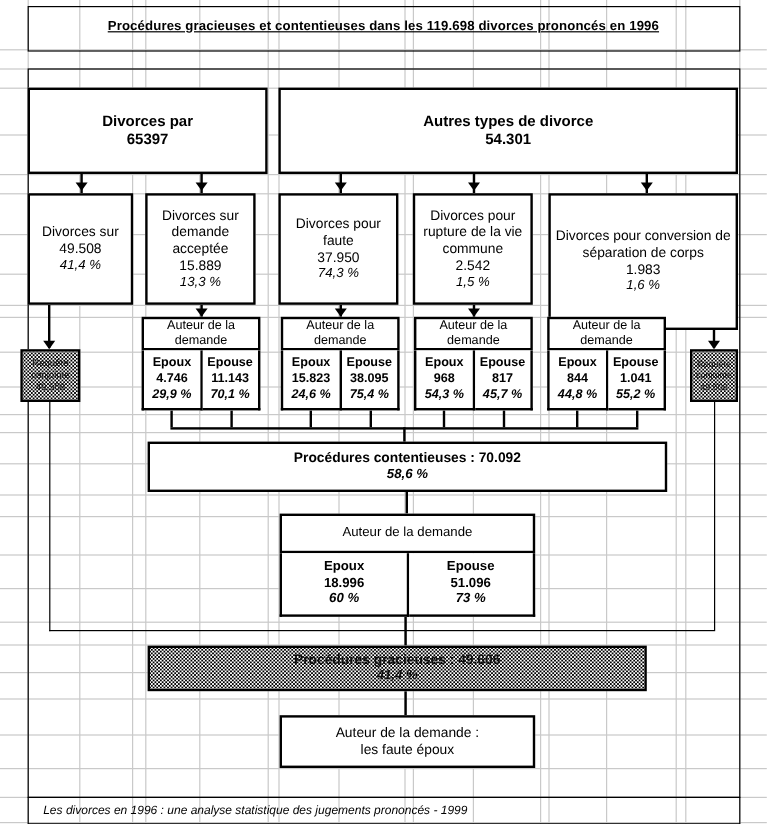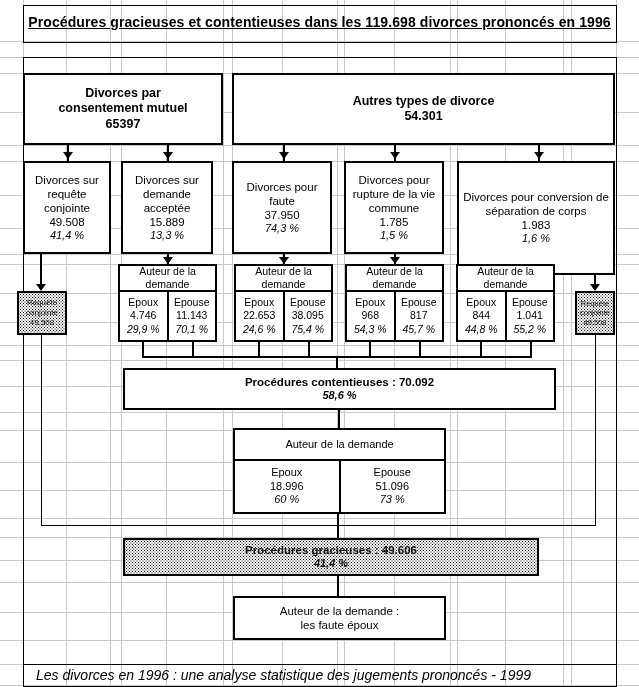--- a/index.html
+++ b/index.html
@@ -19,21 +19,21 @@
 
   
   .frame{position:absolute;border:1px solid #000;background:transparent;z-index:1;}
 
   
   #title-bar{
     position:absolute;left:24px;top:5px;width:591px;height:33px;
     display:flex;align-items:center;justify-content:center;z-index:3;
   }
   #title-text{
-    font-size:14px;font-weight:bold;text-decoration:underline;
+    font-size:11px;font-weight:bold;text-decoration:underline;
     letter-spacing:.1px;white-space:nowrap;
   }
 
   
   .box{
     position:absolute;box-sizing:border-box;
     border:2px solid #000;background:#fff;
     display:flex;flex-direction:column;align-items:center;justify-content:center;
     text-align:center;z-index:4;line-height:1.22;
   }
@@ -43,21 +43,21 @@
   .bold .num{font-weight:bold;font-size:12.5px;}
   .num{font-size:11.5px;}
 
   
   .adbox{position:absolute;z-index:4;box-sizing:border-box;}
   .adhead{
     box-sizing:border-box;border:2px solid #000;background:#fff;
     display:flex;align-items:center;justify-content:center;text-align:center;
     font-size:10.5px;line-height:1.2;
   }
-  .adcols{display:flex;box-sizing:border-box;}
+  .adcols{display:flex;box-sizing:border-box;font-weight:bold;}
   .adcell{
     box-sizing:border-box;border:2px solid #000;border-top:none;background:#fff;
     flex:1 1 0;display:flex;flex-direction:column;align-items:center;justify-content:center;
     text-align:center;line-height:1.25;
   }
   .adcell + .adcell{border-left:none;text-align:right;}
   .adcell .h{font-size:10.5px;}
   .adcell .v{font-size:10.5px;}
   .adcell .p{font-size:10.5px;font-style:italic;}
 
@@ -88,21 +88,21 @@
   .thin{background:#000;}
   .tvl{width:1px;}
   .thl{height:1px;}
 
   
   #footer-bar{
     position:absolute;left:24px;top:665px;width:591px;height:20px;
     display:flex;align-items:center;z-index:3;
   }
   #footer-text{
-    font-size:14px;font-style:italic;padding-left:12px;white-space:nowrap;
+    font-size:10px;font-style:italic;padding-left:12px;white-space:nowrap;
   }
 </style>
 </head>
 <body>
 
 <div id="grid">
   <div class="gl gv" style="left:23px"></div>
   <div class="gl gv" style="left:66px"></div>
   <div class="gl gv" style="left:110px"></div>
   <div class="gl gv" style="left:121px"></div>
@@ -178,32 +178,30 @@
 <div class="conn vl" style="left:394px;top:254px;height:10px;"></div>
 <div class="arrow" style="left:390px;top:257px;"></div>
 <div class="conn vl" style="left:505px;top:254px;height:10px;"></div>
 <div class="arrow" style="left:501px;top:257px;"></div>
 
 <div class="conn vl" style="left:594px;top:254px;height:36px;"></div>
 <div class="arrow" style="left:590px;top:284px;"></div>
 
 <div class="box bold" style="left:23px;top:73px;width:200px;height:72px;">
   <div class="l1">Divorces par</div>
-  <div class="l1">consentement mutuel</div>
   <div class="num">65397</div>
 </div>
 
 <div class="box bold" style="left:232px;top:73px;width:383px;height:72px;">
   <div class="l1">Autres types de divorce</div>
   <div class="num">54.301</div>
 </div>
 
 <div class="box" style="left:23px;top:161px;width:88px;height:93px;">
   <div class="l1">Divorces sur</div>
-  <div class="l1">requête conjointe</div>
   <div class="num">49.508</div>
   <div class="pct">41,4 %</div>
 </div>
 
 <div class="box" style="left:121px;top:161px;width:92px;height:93px;">
   <div class="l1">Divorces sur</div>
   <div class="l1">demande</div>
   <div class="l1">acceptée</div>
   <div class="num">15.889</div>
   <div class="pct">13,3 %</div>
@@ -213,21 +211,21 @@
   <div class="l1">Divorces pour</div>
   <div class="l1">faute</div>
   <div class="num">37.950</div>
   <div class="pct">74,3 %</div>
 </div>
 
 <div class="box" style="left:344px;top:161px;width:100px;height:93px;">
   <div class="l1">Divorces pour</div>
   <div class="l1">rupture de la vie</div>
   <div class="l1">commune</div>
-  <div class="num">1.785</div>
+  <div class="num">2.542</div>
   <div class="pct">1,5 %</div>
 </div>
 
 <div class="box" style="left:457px;top:161px;width:158px;height:114px;">
   <div class="l1">Divorces pour conversion de</div>
   <div class="l1">séparation de corps</div>
   <div class="num">1.983</div>
   <div class="pct">1,6 %</div>
 </div>
 
@@ -249,21 +247,21 @@
   </div>
 </div>
 
 <div class="adbox" style="left:234px;top:264px;width:99px;height:78px;">
   <div class="adhead" style="height:28px;">
     <span>Auteur de la demande</span>
   </div>
   <div class="adcols" style="height:50px;">
     <div class="adcell">
       <div class="h">Epoux</div>
-      <div class="v">22.653</div>
+      <div class="v">15.823</div>
       <div class="p">24,6 %</div>
     </div>
     <div class="adcell">
       <div class="h">Epouse</div>
       <div class="v">38.095</div>
       <div class="p">75,4 %</div>
     </div>
   </div>
 </div>
 

